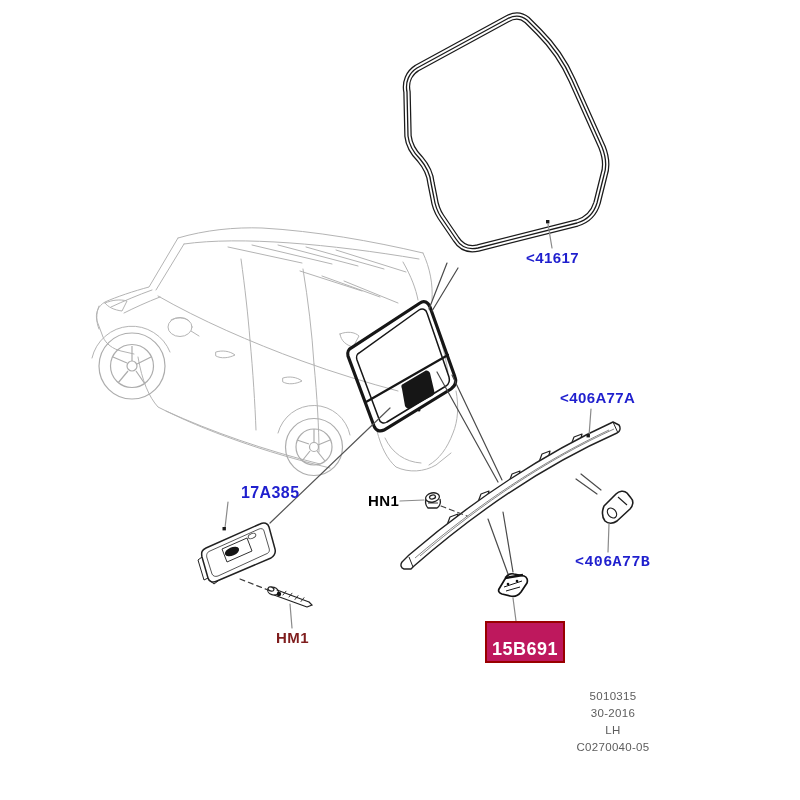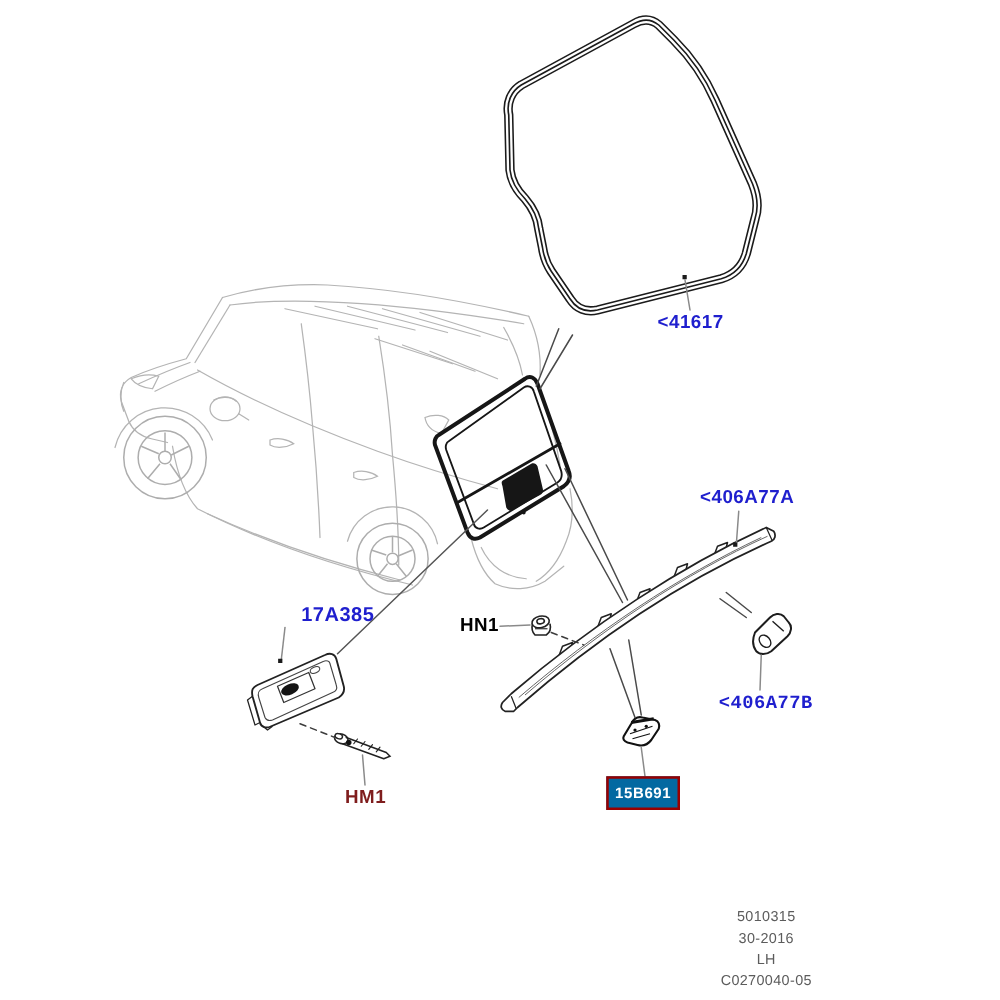--- a/index.html
+++ b/index.html
@@ -14,26 +14,26 @@
     letter-spacing:0.4px;white-space:nowrap;cursor:pointer;
   }
   #lbl-41617{left:526px;top:249px;}
   #lbl-406a77a{left:560px;top:389px;text-align:right;}
   #lbl-406a77b{left:575px;top:554px;font-family:Liberation Mono, monospace;}
   #lbl-17a385{left:201px;top:484px;font-size:16px;margin-left:40px;}
   #lbl-hn1{left:368px;top:492px;color:#000000;}
   #lbl-hm1{left:276px;top:629px;color:#7f1d1d;}
   #lbl-15b691{
     position:absolute;left:485px;top:621px;
-    background:#0369a1;border:2px solid #990000;
-    color:#ffffff;font-weight:bold;font-size:12px;letter-spacing:0.5px;
-    padding:1px 5px 2px 5px;line-height:20px;cursor:pointer;white-space:nowrap;
+    background:#be185d;border:2px solid #990000;
+    color:#ffffff;font-weight:bold;font-size:18px;letter-spacing:0.5px;
+    padding:16px 5px 2px 5px;line-height:20px;cursor:pointer;white-space:nowrap;
   }
   #footer-block{
-    position:absolute;left:557px;top:726px;width:112px;
+    position:absolute;left:557px;top:688px;width:112px;
     text-align:center;font-size:11.5px;line-height:17px;
     color:#5c5c5c;letter-spacing:0.3px;
   }
 </style>
 </head>
 <body>
 
 <div id="stage">
 
 <svg width="800" height="800" viewBox="0 0 800 800">

